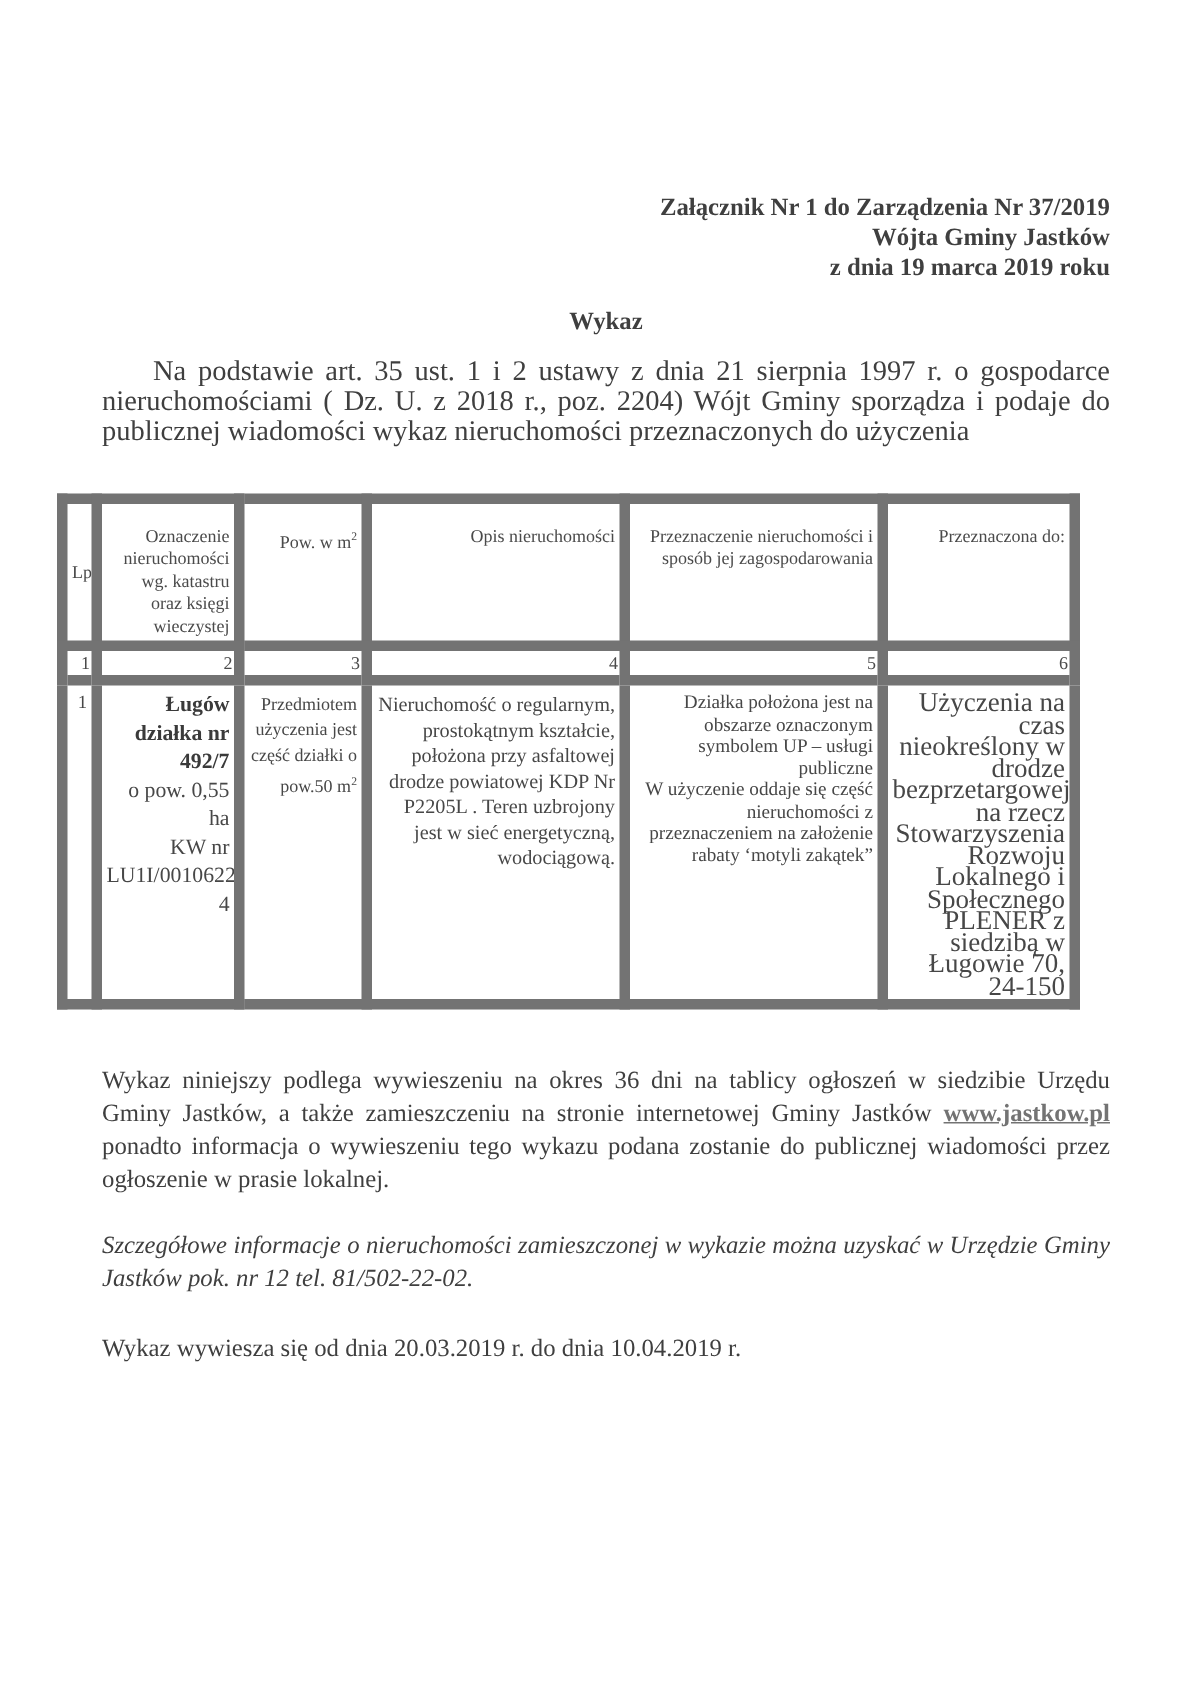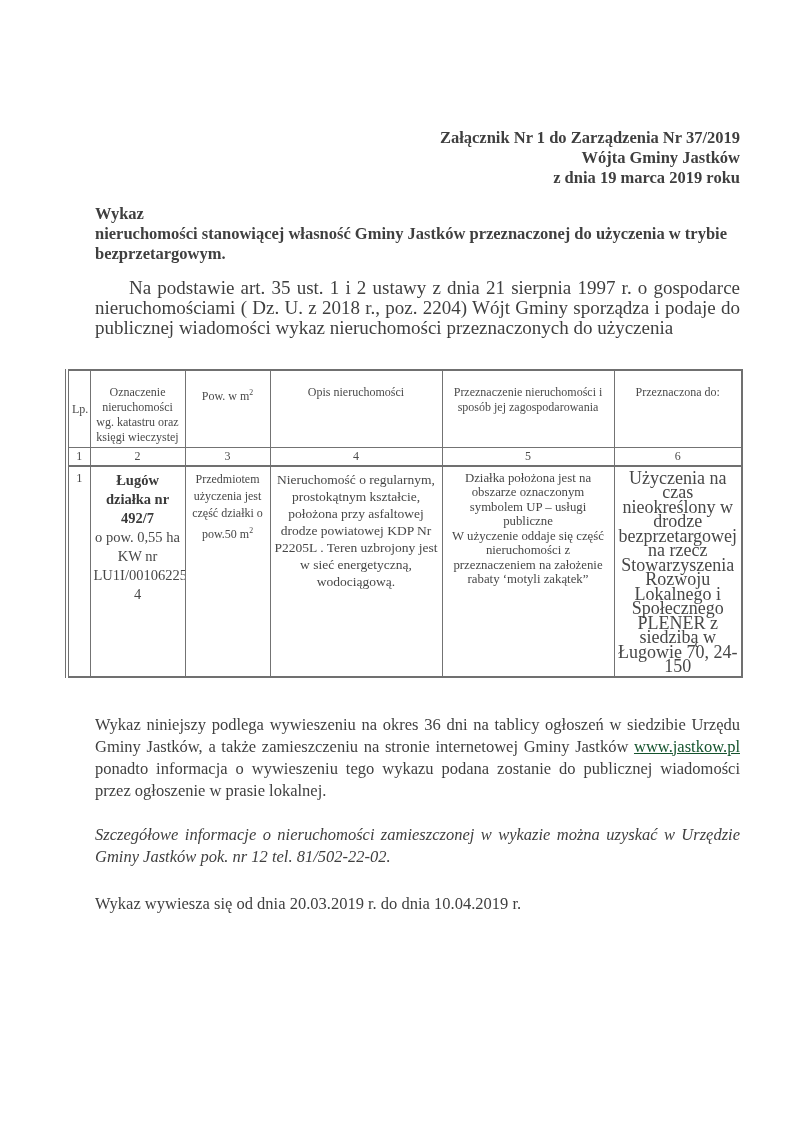--- a/index.html
+++ b/index.html
@@ -2,33 +2,33 @@
 <html lang="pl"><head>
 <meta charset="utf-8">
 <style>
   html, body { margin: 0; padding: 0; background: #ffffff; }
   .page {
     position: relative;
     width: 800px;
     height: 1131px;
     background: #ffffff;
     box-sizing: border-box;
-    padding: 128px 60px 0 95px;
+    padding: 128px 60px 0 68px;
     font-family: "Liberation Serif", serif;
     color: #3f3f3f;
     overflow: hidden;
   }
   .annex {
     text-align: right;
     font-weight: bold;
     font-size: 16.5px;
     line-height: 20px;
   }
   .doc-title {
-    text-align: left;
+    text-align: center;
     font-weight: bold;
     font-size: 16.5px;
     line-height: 20px;
     margin-top: 16px;
   }
   .intro {
     margin: 14px 0 0 0;
     font-size: 19px;
     line-height: 20px;
     text-align: justify;
@@ -36,23 +36,23 @@
   }
   table.wykaz {
     border-collapse: collapse;
     table-layout: fixed;
     width: 675px;
     margin: 31px 0 0 -30px;
     border: 2px solid #707070;
     border-left: 4px double #707070;
   }
   .wykaz th, .wykaz td {
-    border: 1px solid #737373;
+    border: 7px solid #737373;
     font-weight: normal;
-    text-align: center;
+    text-align: right;
     padding: 2px 3px;
     overflow: hidden;
     box-sizing: border-box;
   }
   .wykaz tr.head th {
     font-size: 12px;
     line-height: 15px;
     height: 76px;
     vertical-align: top;
     padding-top: 14px;
@@ -84,39 +84,39 @@
   .note {
     font-size: 16.5px;
     line-height: 22px;
     margin: 0;
   }
   .just { text-align: justify; }
   .n1 { margin-top: 36px; }
   .n2 { margin-top: 22px; font-style: italic; }
   .n3 { margin-top: 25px; }
   a.link {
-    color: #14532d;
+    color: #737373;
     text-decoration: underline;
     cursor: pointer;
+    font-weight: bold;
   }
 </style>
 </head>
 <body>
 
 <div class="page">
 
   <div class="annex">
     <div>Załącznik Nr 1 do Zarządzenia Nr 37/2019</div>
     <div>Wójta Gminy Jastków</div>
     <div>z dnia 19 marca 2019 roku</div>
   </div>
 
   <div class="doc-title">
     <div>Wykaz</div>
-    <div>nieruchomości stanowiącej własność Gminy Jastków przeznaczonej do użyczenia w trybie bezprzetargowym.</div>
   </div>
 
   <p class="intro">Na podstawie art. 35 ust. 1 i 2 ustawy z dnia 21 sierpnia 1997 r. o gospodarce nieruchomościami ( Dz. U. z 2018 r., poz. 2204) Wójt Gminy sporządza i podaje do publicznej wiadomości wykaz nieruchomości przeznaczonych do użyczenia</p>
 
   <table class="wykaz">
     <colgroup>
       <col style="width:23px">
       <col style="width:95px">
       <col style="width:85px">
       <col style="width:172px">

